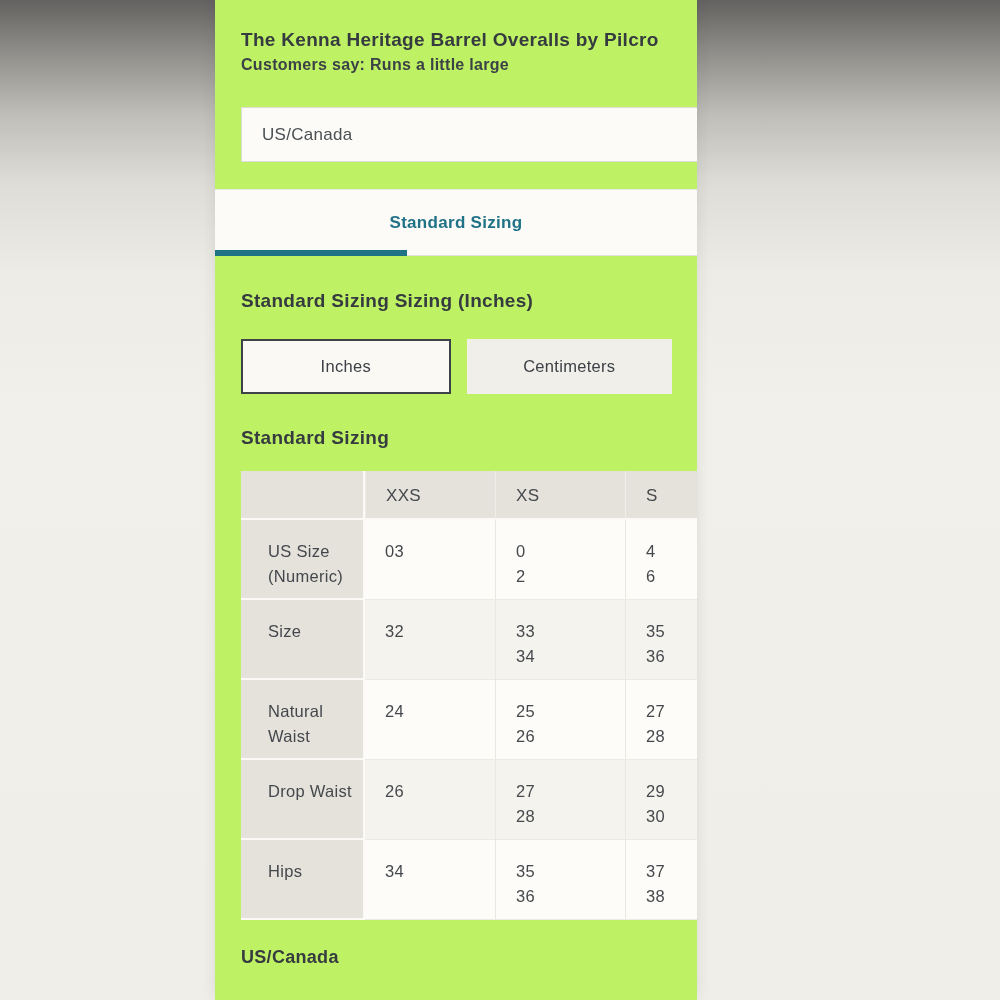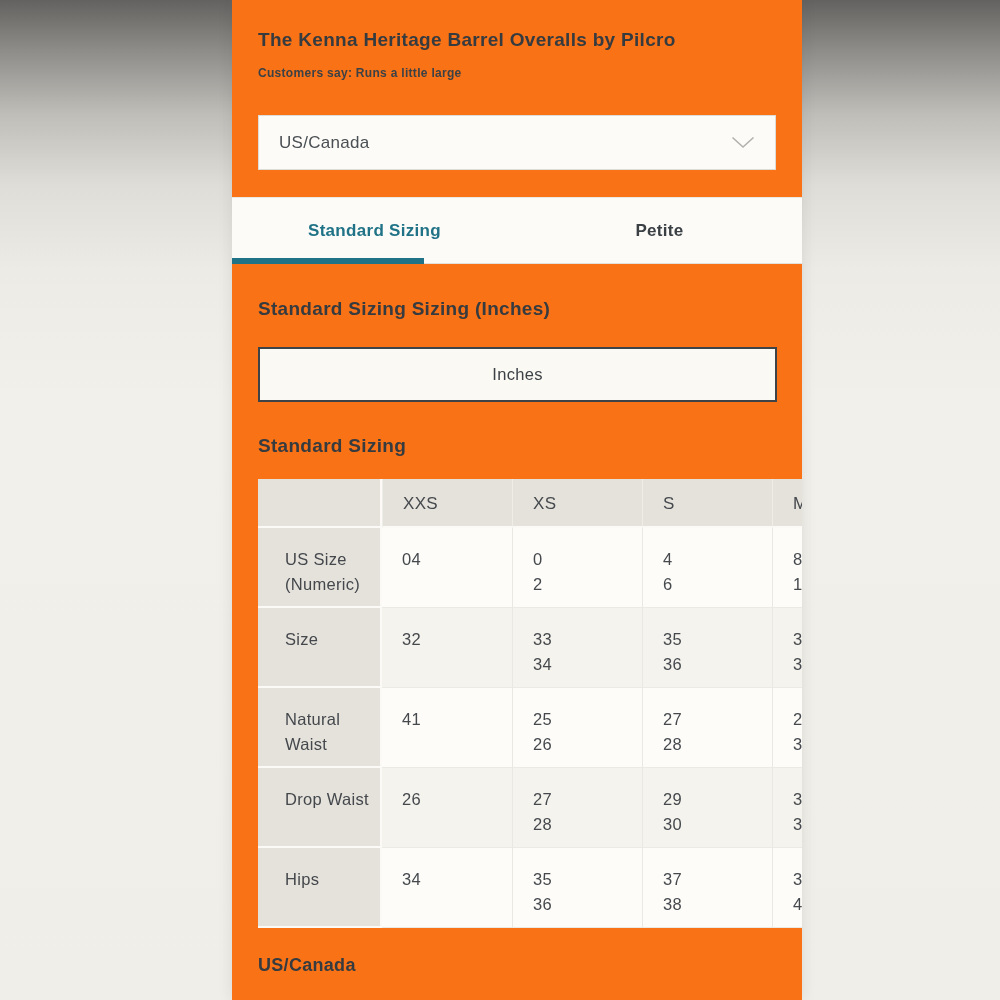--- a/index.html
+++ b/index.html
@@ -8,36 +8,36 @@
     font-family: "Liberation Sans", sans-serif;
     background: linear-gradient(180deg,
       #636260 0px, #8d8c88 50px, #bfbeb9 115px,
       #deddd7 185px, #ecebe5 270px, #f1f0ea 400px, #efeee8 1000px);
     color: #3a3f43;
     position: relative;
   }
 
   
   .panel {
-    position: absolute; left: 232px; top: 0;
-    width: 570px; height: 1000px;
-    background: #f97316;
+    position: absolute; left: 215px; top: 0;
+    width: 482px; height: 1000px;
+    background: #bef264;
     overflow: hidden;
     box-shadow: 0 0 14px rgba(40,40,35,.10);
   }
 
   
   .panel-header { padding: 28px 26px 0 26px; }
   .product-title {
     font-size: 19px; line-height: 23px; font-weight: 700;
     letter-spacing: .3px; color: #363b40;
   }
   .fit-note {
-    margin-top: 12px;
-    font-size: 12px; line-height: 20px; font-weight: 700;
+    margin-top: 4px;
+    font-size: 16px; line-height: 20px; font-weight: 700;
     letter-spacing: .3px; color: #3c4146;
   }
   .region-select {
     margin-top: 32px; height: 55px; width: 518px;
     background: #fcfbf8;
     border: 1px solid #dedcd6;
     display: flex; align-items: center; justify-content: space-between;
     padding: 0 20px; cursor: pointer;
   }
   .region-select .value {
@@ -145,28 +145,28 @@
       <span>
         <svg class="chevron" width="24" height="13" viewBox="0 0 24 13">
           <polyline points="1.5,1.5 12,11 22.5,1.5" fill="none" stroke="#b3b1ac" stroke-width="1.6"></polyline>
         </svg>
       </span>
     </div>
   </div>
 
   <div class="tab-bar">
     <button class="tab active">Standard Sizing</button>
-    <button class="tab">Petite</button>
     <div class="tab-indicator"></div>
   </div>
 
   <h2 class="section-heading">Standard Sizing Sizing (Inches)</h2>
 
   <div class="unit-toggle">
     <button class="unit-btn selected">Inches</button>
+    <button class="unit-btn unselected">Centimeters</button>
   </div>
 
   <h2 class="table-heading">Standard Sizing</h2>
 
   <div class="table-wrap">
     <table class="size-table">
       <colgroup>
         <col class="c-label">
           <col class="c-size">
           <col class="c-size">
@@ -178,41 +178,41 @@
           <th class="lbl"></th>
           <th>XXS</th>
           <th>XS</th>
           <th>S</th>
           <th>M</th>
         </tr>
       </thead>
       <tbody>
         <tr class="r-light">
           <td class="row-label">US Size (Numeric)</td>
-          <td>04</td>
+          <td>03</td>
           <td>0
 2</td>
           <td>4
 6</td>
           <td>8
 10</td>
         </tr>
         <tr class="r-shade">
           <td class="row-label">Size</td>
           <td>32</td>
           <td>33
 34</td>
           <td>35
 36</td>
           <td>37
 38</td>
         </tr>
         <tr class="r-light">
           <td class="row-label">Natural Waist</td>
-          <td>41</td>
+          <td>24</td>
           <td>25
 26</td>
           <td>27
 28</td>
           <td>29
 30</td>
         </tr>
         <tr class="r-shade">
           <td class="row-label">Drop Waist</td>
           <td>26</td>

